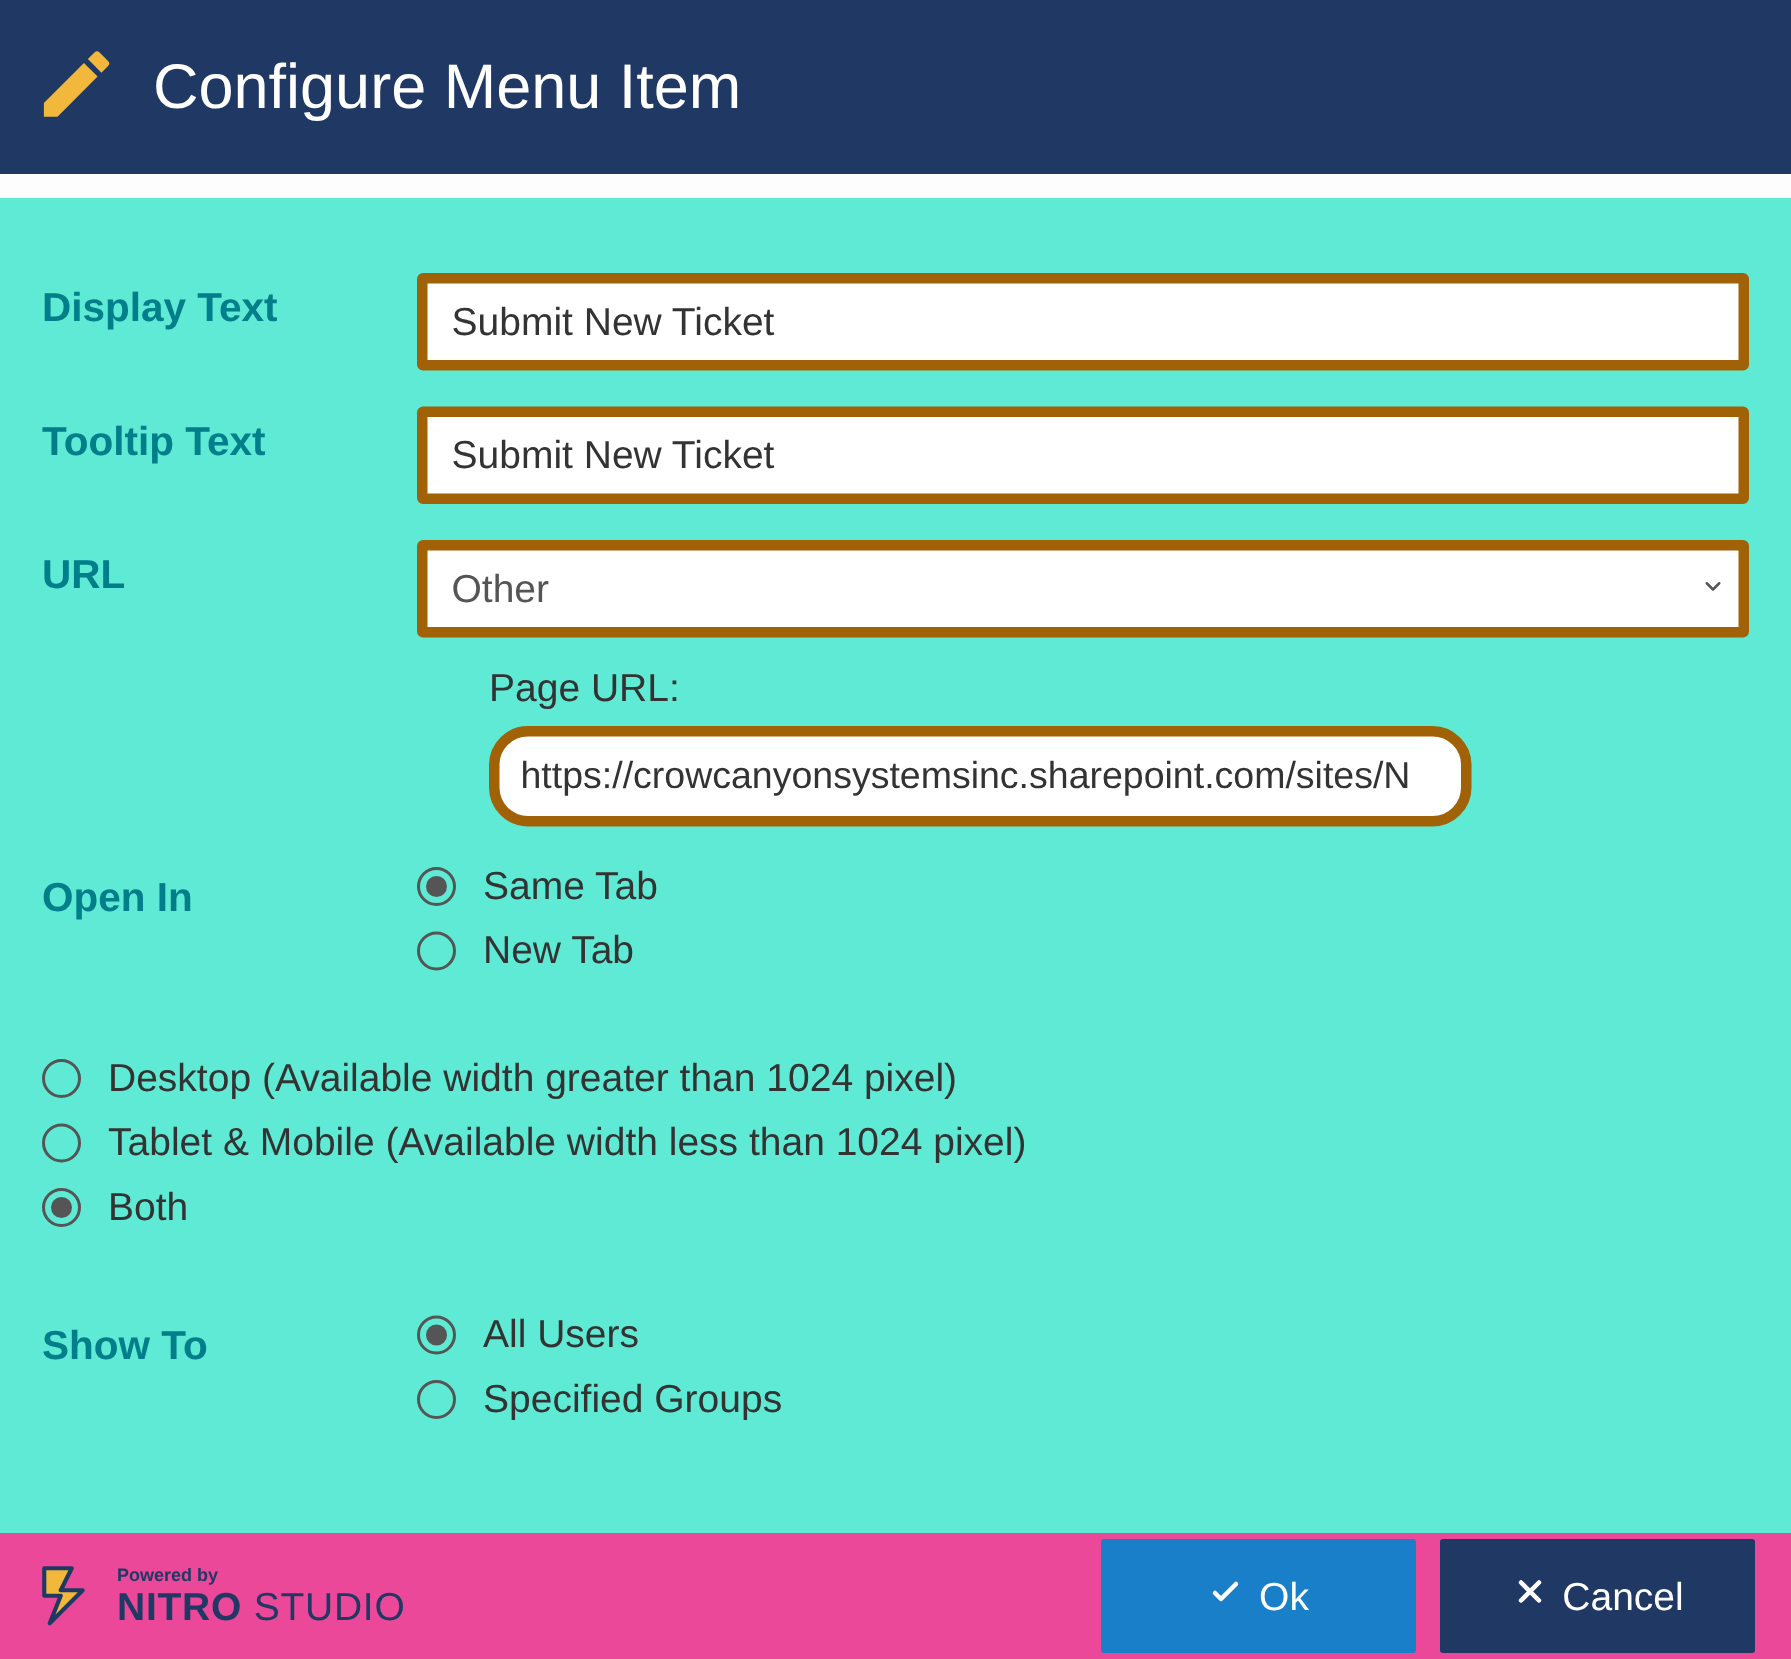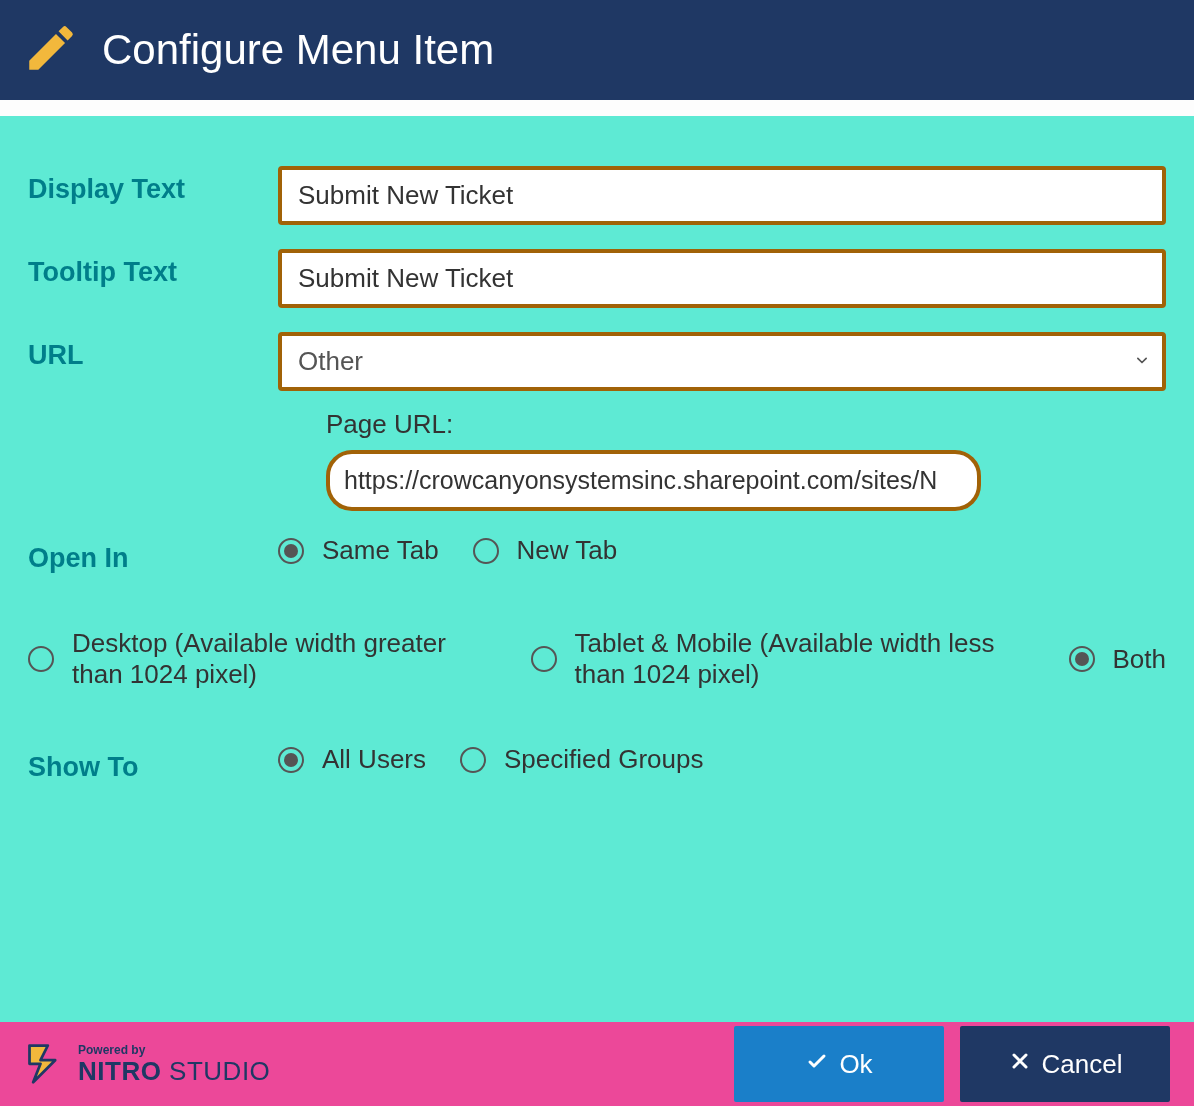--- a/index.html
+++ b/index.html
@@ -5,21 +5,21 @@
   * { box-sizing: border-box; margin: 0; padding: 0; }
   html, body { width: 1194px; height: 1106px; font-family: "Segoe UI", Arial, sans-serif; background: #fdfdfd; }
   .dialog { width: 100%; height: 100%; display: flex; flex-direction: column; }
   .header {
     background: #1f3864;
     color: #fff;
     display: flex;
     align-items: center;
     padding: 20px 22px;
     gap: 22px;
-    height: 100px;
+    height: 116px;
   }
   .header .title { font-size: 42px; font-weight: 400; }
   .header svg { width: 58px; height: 58px; }
 
   .body {
     flex: 1;
     padding: 50px 28px 30px 28px;
     background: #5eead4;
     overflow: auto;
     margin-top: 16px;
@@ -30,36 +30,36 @@
     color: #007e8a;
     font-size: 27px;
     font-weight: 700;
     padding-top: 8px;
   }
   .control { flex: 1; }
   .text-input, .select-input {
     width: 100%;
     font-size: 26px;
     padding: 10px 16px;
-    border: 4px solid #a16207;
+    border: 7px solid #a16207;
     border-radius: 4px;
     background: #fff;
     color: #333;
     font-family: inherit;
   }
   .select-wrap { position: relative; }
   .select-input { appearance: none; -webkit-appearance: none; padding-right: 42px; color: #555; }
   .select-chevron {
     position: absolute; right: 14px; top: 50%; transform: translateY(-50%);
     pointer-events: none;
   }
   .subfield { margin-top: 18px; margin-left: 48px; }
   .subfield-label { font-size: 26px; color: #333; margin-bottom: 10px; }
   .subfield .text-input { width: 655px; font-size: 25px; padding: 12px 14px; border-radius: 26px;}
-  .radio-group { display: flex; gap: 34px; }
+  .radio-group { display: flex; flex-direction: column; gap: 12px; }
   .radio-option { display: flex; align-items: center; gap: 18px; cursor: pointer; }
   .radio-circle {
     width: 26px; height: 26px; border: 2px solid #555; border-radius: 50%;
     display: flex; align-items: center; justify-content: center; flex-shrink: 0;
   }
   .radio-circle.selected::after {
     content: ""; width: 14px; height: 14px; background: #555; border-radius: 50%;
   }
   .radio-label { font-size: 26px; color: #333; }
 

